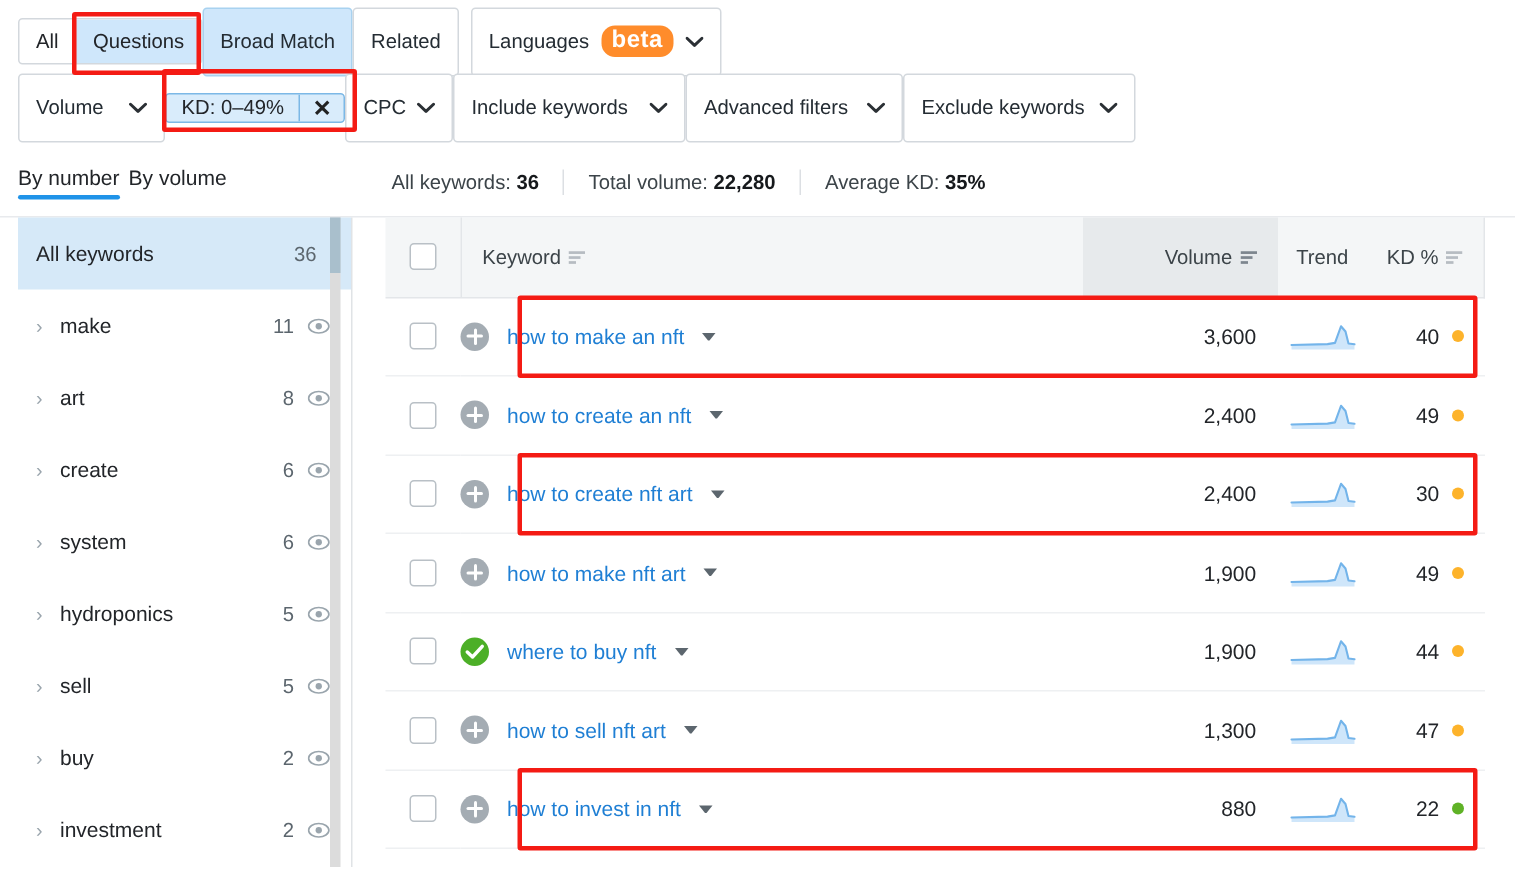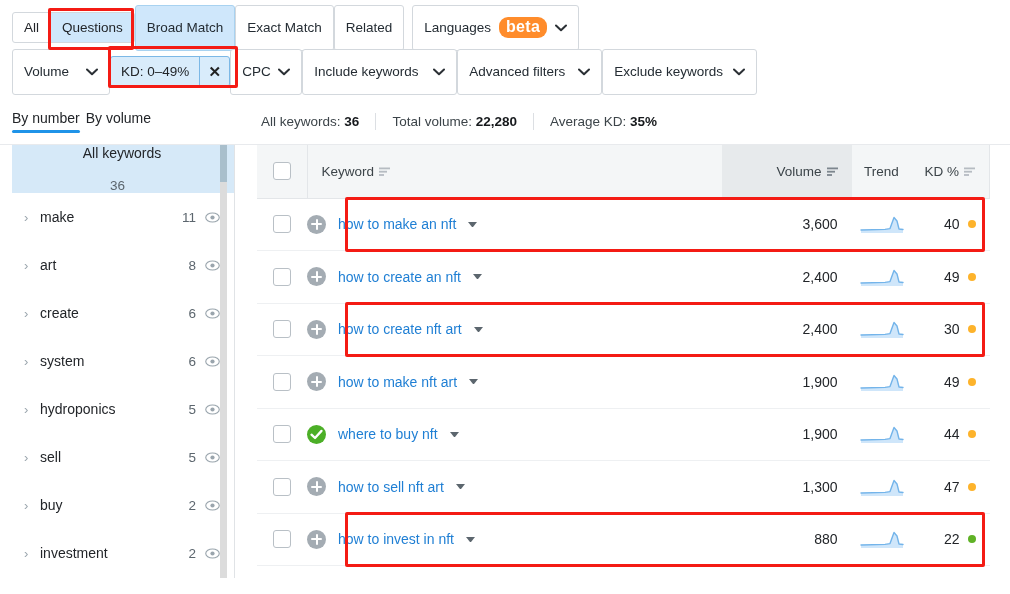--- a/index.html
+++ b/index.html
@@ -38,21 +38,21 @@
   .seg { display: inline-flex; height: 31px; border: 1px solid #d3d8dd; border-radius: 3px; overflow: hidden; background: #fff; }
   .seg > div {
     display: flex; align-items: center; padding: 0 11px;
     font-size: 13.5px; cursor: pointer; line-height: 1;
   }
   .seg > div + div { border-left: 1px solid #d3d8dd; }
   .seg > div.active { background: #cfe7fb; }
 
   
   .kd-ctl {
-    display: inline-flex; height: 31px;
+    display: inline-flex; height: 20px;
     border: 1px solid #7cb8e6; border-radius: 3px; overflow: hidden;
     background: #d9ecfb;
   }
   .kd-ctl .kd-label {
     display: flex; align-items: center; padding: 0 10px;
     font-size: 13.5px; cursor: pointer; line-height: 1;
   }
   .kd-ctl .kd-x {
     display: flex; align-items: center; justify-content: center;
     width: 30px; border-left: 1px solid #7cb8e6; cursor: pointer;
@@ -84,21 +84,21 @@
   
   #body-wrap { display: flex; height: 434px; border-top: 1px solid #e8eaed; }
 
   
   #sidebar { width: 235px; position: relative; border-right: 1px solid #e0e3e6; }
   #sidebar-inner { height: 100%; padding-left: 12px; }
   .side-row {
     display: flex; align-items: center; height: 48px;
     padding: 0 14px 0 12px; font-size: 14px; cursor: pointer;
   }
-  .side-row.all { background: #d6e9f8; flex-direction: column; }
+  .side-row.all { background: #d6e9f8; }
   .side-chev { width: 16px; color: #9aa5ad; font-size: 13px; flex: 0 0 16px; }
   .side-label { flex: 1; color: #222529; }
   .side-count { color: #5c666e; font-size: 13.5px; margin-right: 9px; }
   .eye { width: 15px; height: 15px; flex: 0 0 15px; color: #9aa5ad; }
   
   #side-scroll { position: absolute; top: 0; right: 7px; width: 7px; height: 100%; background: #dcdcdc; }
   #side-thumb { position: absolute; top: 0; left: 0; width: 7px; height: 37px; background: #a9bfcc; }
 
   
   #table-area { flex: 1; padding: 0 20px 0 22px; }
@@ -150,23 +150,20 @@
 
   <div class="filter-row">
 
     <div class="seg">
       <div>All</div>
       <div class="active">Questions</div>
     </div>
 
     <div class="btn active">
       <span>Broad Match</span>
-    </div>
-    <div class="btn">
-      <span>Exact Match</span>
     </div>
     <div class="btn">
       <span>Related</span>
     </div>
 
     <div class="btn" style="gap:8px; margin-left:8px;">
       <span>Languages</span>
       <span class="badge-beta">beta</span>
       <svg width="12" height="8" viewBox="0 0 12 8">
         <path d="M1 1.5 L6 6.3 L11 1.5" stroke="#2b3035" stroke-width="2" fill="none" stroke-linecap="round" stroke-linejoin="round"></path>

